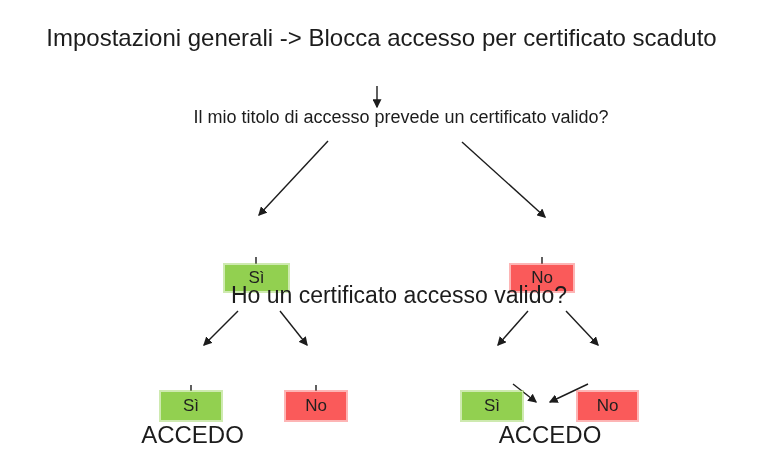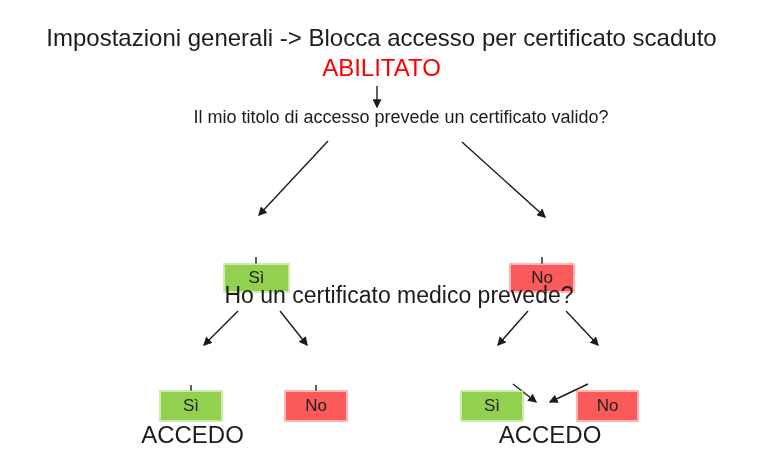--- a/index.html
+++ b/index.html
@@ -114,33 +114,32 @@
       <line x1="566" y1="311" x2="598" y2="345" marker-end="url(#ah)"></line>
       <line x1="191" y1="385" x2="191" y2="403" marker-end="url(#ah)"></line>
       <line x1="316" y1="385" x2="316" y2="403" marker-end="url(#ah)"></line>
       <line x1="513" y1="384" x2="536" y2="402" marker-end="url(#ah)"></line>
       <line x1="588" y1="384" x2="550" y2="402" marker-end="url(#ah)"></line>
     </g>
   </svg>
 
   <div class="txt title">Impostazioni generali -&gt; Blocca accesso per certificato scaduto</div>
 
-  <div class="txt status">ABILITATO</div>
 
   <div class="txt question1">Il mio titolo di accesso prevede un certificato valido?</div>
 
   <div class="node yes n-access-yes">
     <span>Sì</span>
   </div>
 
   <div class="node no n-access-no">
     <span>No</span>
   </div>
 
-  <div class="txt question2">Ho un certificato medico prevede?</div>
+  <div class="txt question2">Ho un certificato accesso valido?</div>
 
   <div class="node yes n-med-l-yes">
     <span>Sì</span>
   </div>
 
   <div class="node no n-med-l-no">
     <span>No</span>
   </div>
 
   <div class="node yes n-med-r-yes">

